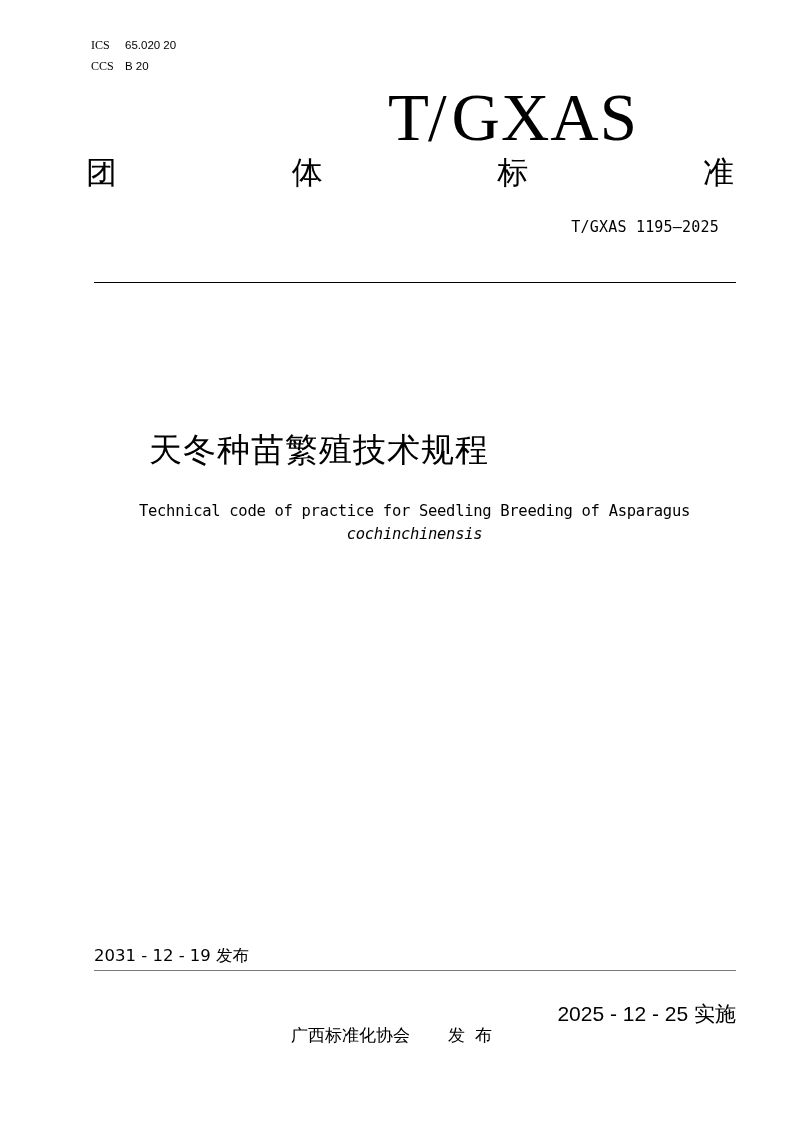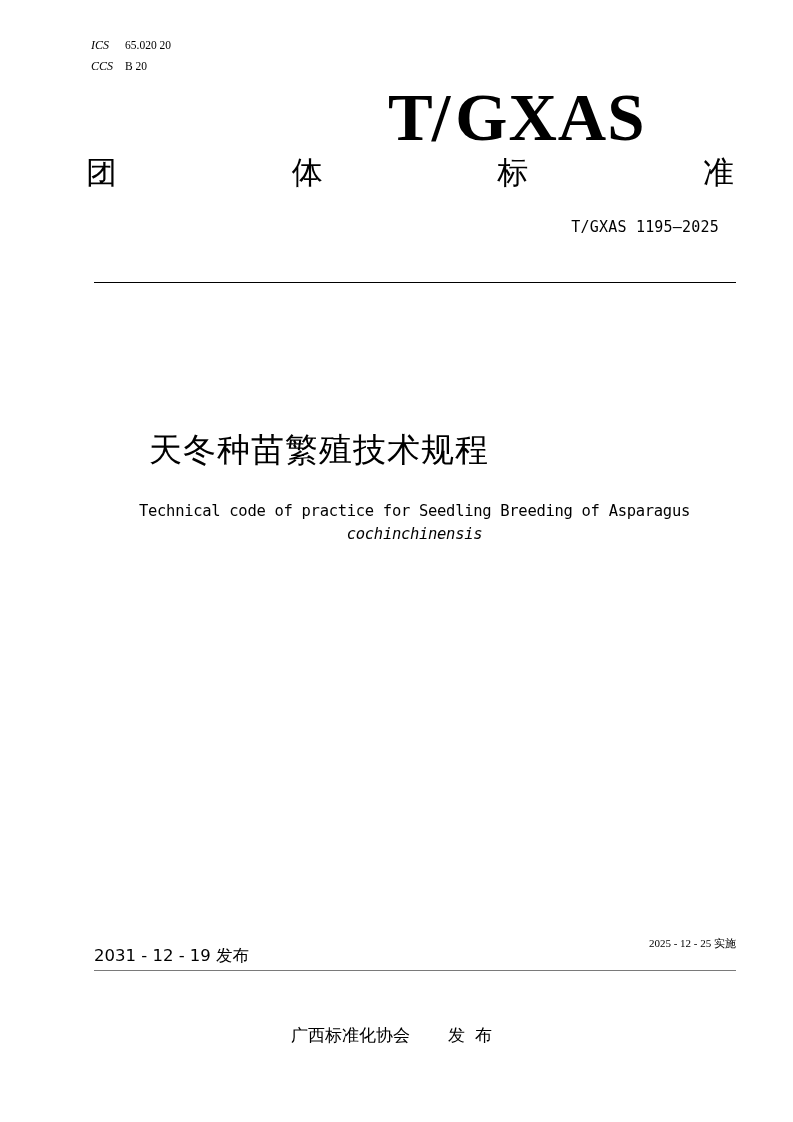--- a/index.html
+++ b/index.html
@@ -1,24 +1,24 @@
 <!DOCTYPE html>
 <html><head>
 <meta charset="utf-8">
 <style>
   html, body { margin: 0; padding: 0; background: #ffffff; }
   body { width: 793px; height: 1122px; position: relative; overflow: hidden; color: #000; }
   .abs { position: absolute; }
   .ics {
     left: 91px; font-family: "Liberation Serif", "DejaVu Serif", serif; font-size: 12px; line-height: 14px;
   }
-  .ics .lbl { display: inline-block; width: 34px; font-style: italic; }
-  .ics .val { font-family: Liberation Serif, serif; font-size: 11.5px; margin-top: 16px; }
+  .ics .lbl { display: inline-block; width: 34px; }
+  .ics .val { font-family: Liberation Sans, sans-serif; font-size: 11.5px; margin-top: 16px; }
   .brand {
-    left: 388px; top: 82px; font-family: "Liberation Serif", "DejaVu Serif", serif; font-weight: bold;
+    left: 388px; top: 82px; font-family: "Liberation Serif", "DejaVu Serif", serif; font-weight: normal;
     font-size: 67px; line-height: 70px; letter-spacing: 1px; white-space: nowrap;
   }
   .brand .slash { display: inline-block; margin: 0 4px 0 -2px; }
   .tuanti {
     left: 86px; top: 152px; width: 648px; height: 40px;
     display: flex; justify-content: space-between; align-items: center;
     font-family: "DejaVu Sans", sans-serif; font-size: 31px; line-height: 40px;
   }
   .stdno {
     right: 74px; top: 218px; font-family: "DejaVu Sans Mono", "Liberation Mono", monospace;
@@ -32,21 +32,21 @@
   .title-en {
     left: 0; width: 829px; top: 500px; text-align: center;
     font-family: "DejaVu Sans Mono", "Liberation Mono", monospace; font-size: 15.5px; line-height: 23px;
     letter-spacing: -0.3px;
   }
   .title-en .it { font-style: italic; }
   .date-left {
     left: 94px; top: 945px; font-family: "DejaVu Sans", sans-serif; font-size: 16.5px; white-space: nowrap;
   }
   .date-right {
-    right: 57px; top: 936px; font-family: Liberation Serif, serif; font-size: 11px; white-space: nowrap;
+    right: 57px; top: 1000px; font-family: Liberation Sans, sans-serif; font-size: 21px; white-space: nowrap;
   }
   .rule-bottom { left: 94px; top: 970px; width: 642px; height: 0; border-top: 1.5px solid #7a7a7a; }
   .publisher {
     left: 0; width: 793px; top: 1024px; text-align: center;
     font-family: Liberation Serif, serif; font-size: 17px; white-space: nowrap;
   }
   .publisher .gap { display: inline-block; width: 38px; }
   .publisher .verb { letter-spacing: 10px; }
 </style>
 </head>

